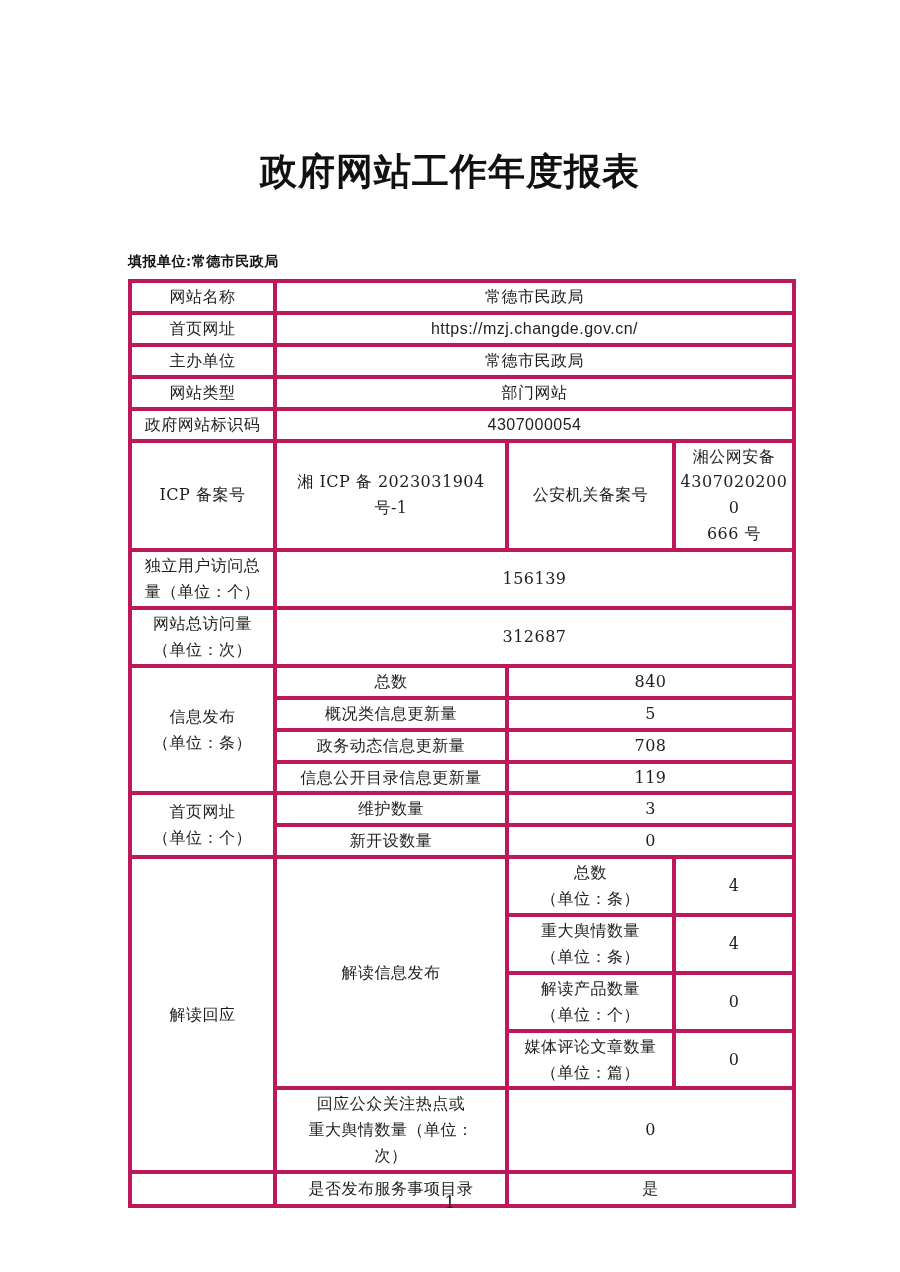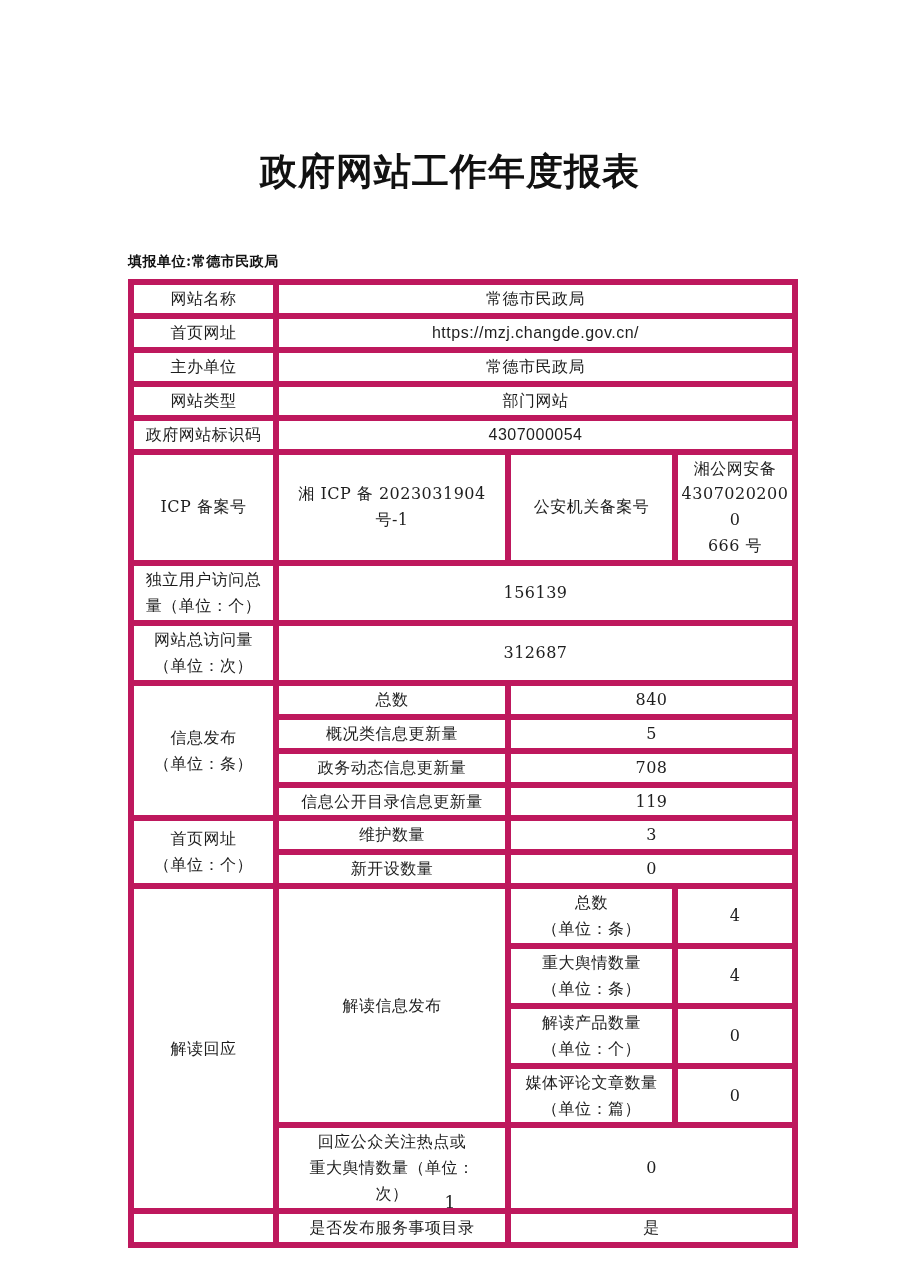--- a/index.html
+++ b/index.html
@@ -39,21 +39,21 @@
     letter-spacing: 0.5px;
     color: #111;
   }
   table.report {
     border-collapse: collapse;
     table-layout: fixed;
     margin-left: 128px;
     width: 664px;
   }
   table.report td {
-    border: 6px solid #be185d;
+    border: 4px solid #be185d;
     text-align: center;
     vertical-align: middle;
     font-size: 16px;
     line-height: 1.62;
     letter-spacing: 0.5px;
     white-space: pre-line;
     word-break: break-word;
     padding: 1px 3px;
   }
   td.mono {

